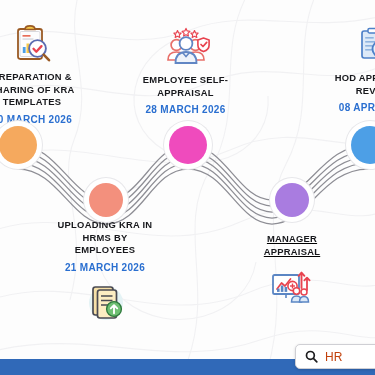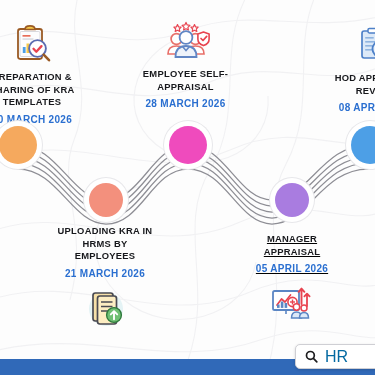--- a/index.html
+++ b/index.html
@@ -46,21 +46,21 @@
     background:#3069b8;
   }
   #search-box {
     position:absolute; right:-6px; bottom:6px;
     height:25px; min-width:86px;
     background:#ffffff; border:1px solid #cfcfd4; border-radius:5px;
     display:flex; align-items:center; gap:7px; padding:0 9px;
     box-shadow:0 1px 3px rgba(0,0,0,.16);
   }
   #search-box .s-text {
-    font-size:16px; color:#0369a1; font-weight:400; white-space:nowrap;
+    font-size:12px; color:#c2410c; font-weight:400; white-space:nowrap;
   }
 </style>
 </head>
 <body>
 
 <div id="stage">
 
   <svg id="bg-contours" viewBox="0 0 375 375" fill="none" stroke="#f1f1f3" stroke-width="1.1">
     <path d="M-10,40 C60,14 120,58 190,30 C250,6 310,36 390,14"></path>
     <path d="M-10,96 C70,64 130,118 205,84 C275,52 330,96 390,62"></path>
@@ -107,21 +107,21 @@
       <circle cx="27.5" cy="26.5" r="8.4" fill="#ffffff" stroke="#5b6bb0" stroke-width="1.9"></circle>
       <path d="M23.5 26.8 l2.8 2.9 l5.2 -5.6" stroke="#e8434f" stroke-width="2.3" fill="none" stroke-linecap="round" stroke-linejoin="round"></path>
       <line x1="33.6" y1="32.6" x2="39" y2="38.2" stroke="#9a5a24" stroke-width="2.6" stroke-linecap="round"></line>
     </svg>
     <div class="m-title">PREPARATION &amp;
 SHARING OF KRA
 TEMPLATES</div>
     <div class="m-date">20 MARCH 2026</div>
   </div>
 
-  <div class="milestone" style="left:108px; top:19px; width:155px;">
+  <div class="milestone" style="left:108px; top:25px; width:155px;">
     <svg class="m-icon" width="52" height="44" viewBox="0 0 52 44">
       <path d="M17.5 5.6 l1.1 2.3 l2.5 .3 l-1.8 1.8 .5 2.5 -2.3-1.2 -2.3 1.2 .5-2.5 -1.8-1.8 2.5-.3z" fill="#fff" stroke="#e8434f" stroke-width="1.2" stroke-linejoin="round"></path>
       <path d="M26 3.4 l1.2 2.5 l2.7 .4 l-2 2 .5 2.7 -2.4-1.3 -2.4 1.3 .5-2.7 -2-2 2.7-.4z" fill="#fff" stroke="#e8434f" stroke-width="1.2" stroke-linejoin="round"></path>
       <path d="M34.5 5.6 l1.1 2.3 l2.5 .3 l-1.8 1.8 .5 2.5 -2.3-1.2 -2.3 1.2 .5-2.5 -1.8-1.8 2.5-.3z" fill="#fff" stroke="#e8434f" stroke-width="1.2" stroke-linejoin="round"></path>
       <circle cx="16.5" cy="20" r="5.4" fill="#fff" stroke="#e8706a" stroke-width="1.7"></circle>
       <path d="M8 35 q0-8 8.5-8 q8.5 0 8.5 8z" fill="#fff" stroke="#e8706a" stroke-width="1.7"></path>
       <circle cx="35.5" cy="20" r="5.4" fill="#fff" stroke="#e8706a" stroke-width="1.7"></circle>
       <path d="M27 35 q0-8 8.5-8 q8.5 0 8.5 8z" fill="#fff" stroke="#e8706a" stroke-width="1.7"></path>
       <circle cx="26" cy="18.5" r="6.4" fill="#fff" stroke="#6186c4" stroke-width="1.8"></circle>
       <path d="M15.5 38 q0-11 10.5-11 q10.5 0 10.5 11z" fill="#eef3fa" stroke="#6186c4" stroke-width="1.8"></path>
@@ -144,41 +144,40 @@
       <rect x="10.2" y="24" width="9" height="1.6" fill="#8fb4e0"></rect>
       <circle cx="25.5" cy="24" r="8" fill="#eaf2fc" stroke="#4d80c8" stroke-width="1.9"></circle>
       <circle cx="25.5" cy="24" r="4.6" fill="#fff" stroke="#7aa9de" stroke-width="1.2"></circle>
       <line x1="31.4" y1="29.8" x2="36.5" y2="35.2" stroke="#4d80c8" stroke-width="2.6" stroke-linecap="round"></line>
     </svg>
     <div class="m-title">HOD APPRAISAL
 REVIEW</div>
     <div class="m-date">08 APRIL 2026</div>
   </div>
 
-  <div class="milestone" style="left:25px; top:225px; width:160px;">
+  <div class="milestone" style="left:25px; top:219px; width:160px;">
     <div class="m-title">UPLOADING KRA IN
 HRMS BY
 EMPLOYEES</div>
     <div class="m-date">21 MARCH 2026</div>
     <svg class="m-icon" width="48" height="44" viewBox="0 0 48 44" style="margin-top:8px;">
       <circle cx="25" cy="22" r="17" fill="#e4f3f5"></circle>
       <rect x="12" y="6" width="20" height="28" rx="2.4" fill="#f6e0a8" stroke="#4a4a52" stroke-width="1.7"></rect>
       <rect x="16.5" y="9" width="19" height="28" rx="2.4" fill="#fcedc2" stroke="#4a4a52" stroke-width="1.7"></rect>
       <line x1="20" y1="15" x2="31.5" y2="15" stroke="#4a4a52" stroke-width="1.5"></line>
       <line x1="20" y1="19.5" x2="31.5" y2="19.5" stroke="#4a4a52" stroke-width="1.5"></line>
       <line x1="20" y1="24" x2="27" y2="24" stroke="#4a4a52" stroke-width="1.5"></line>
       <circle cx="33" cy="28" r="7.4" fill="#6fbf73" stroke="#2f7a3d" stroke-width="1.4"></circle>
       <path d="M33 32.2 V24.4 M29.8 27.4 L33 24.2 L36.2 27.4" stroke="#fff" stroke-width="1.9" fill="none" stroke-linecap="round" stroke-linejoin="round"></path>
     </svg>
   </div>
 
   <div class="milestone" style="left:222px; top:233px; width:140px;text-decoration:underline;">
     <div class="m-title">MANAGER
 APPRAISAL</div>
-    <div class="m-date">05 APRIL 2026</div>
     <svg class="m-icon" width="48" height="44" viewBox="0 0 48 44" style="margin-top:6px;">
       <rect x="5" y="11" width="26" height="19" rx="1.6" fill="#fff" stroke="#5b86c4" stroke-width="1.8"></rect>
       <path d="M9 25 L13.5 19 L17 22 L22.5 15" fill="none" stroke="#e8434f" stroke-width="1.7" stroke-linecap="round" stroke-linejoin="round"></path>
       <rect x="9" y="24.5" width="2.6" height="3.4" fill="#5b86c4"></rect>
       <rect x="12.8" y="21.5" width="2.6" height="6.4" fill="#5b86c4"></rect>
       <rect x="16.6" y="23" width="2.6" height="4.9" fill="#5b86c4"></rect>
       <line x1="18" y1="30" x2="18" y2="34" stroke="#5b86c4" stroke-width="1.6"></line>
       <circle cx="24.5" cy="22" r="4.6" fill="#fff" stroke="#e8434f" stroke-width="1.6"></circle>
       <line x1="24.5" y1="19.5" x2="24.5" y2="24.5" stroke="#e8434f" stroke-width="1.4"></line>
       <line x1="22" y1="22" x2="27" y2="22" stroke="#e8434f" stroke-width="1.4"></line>

